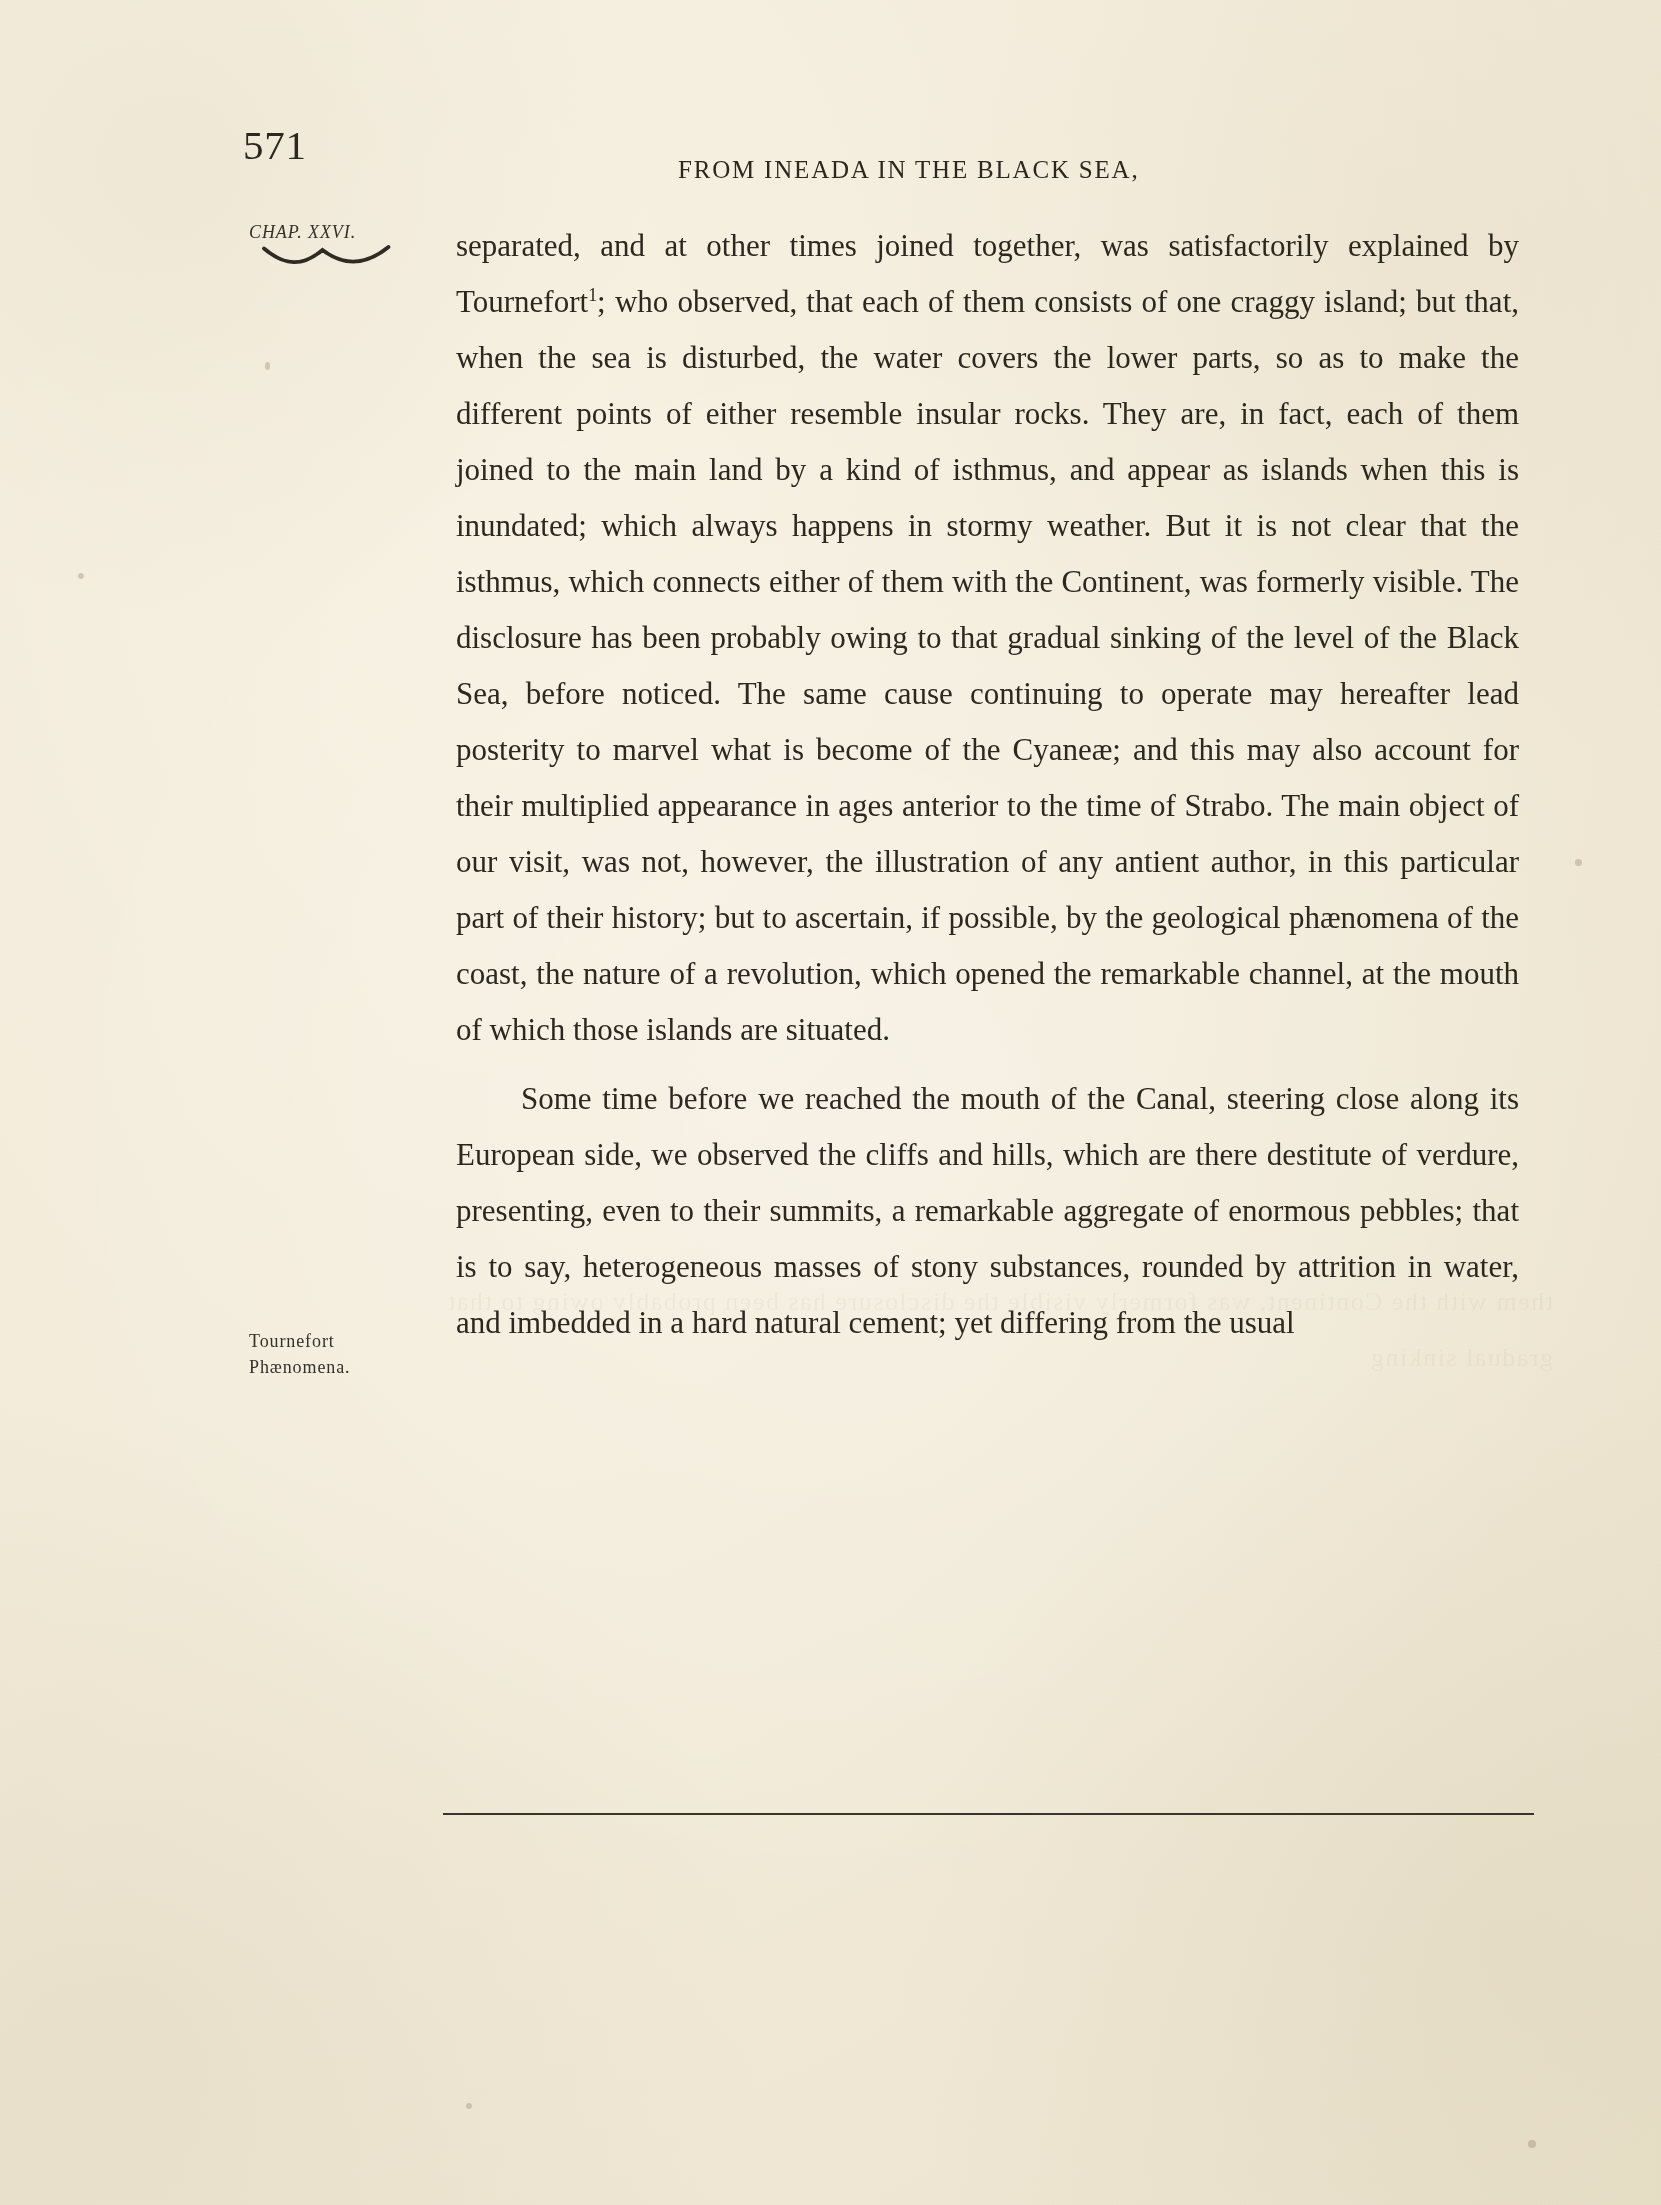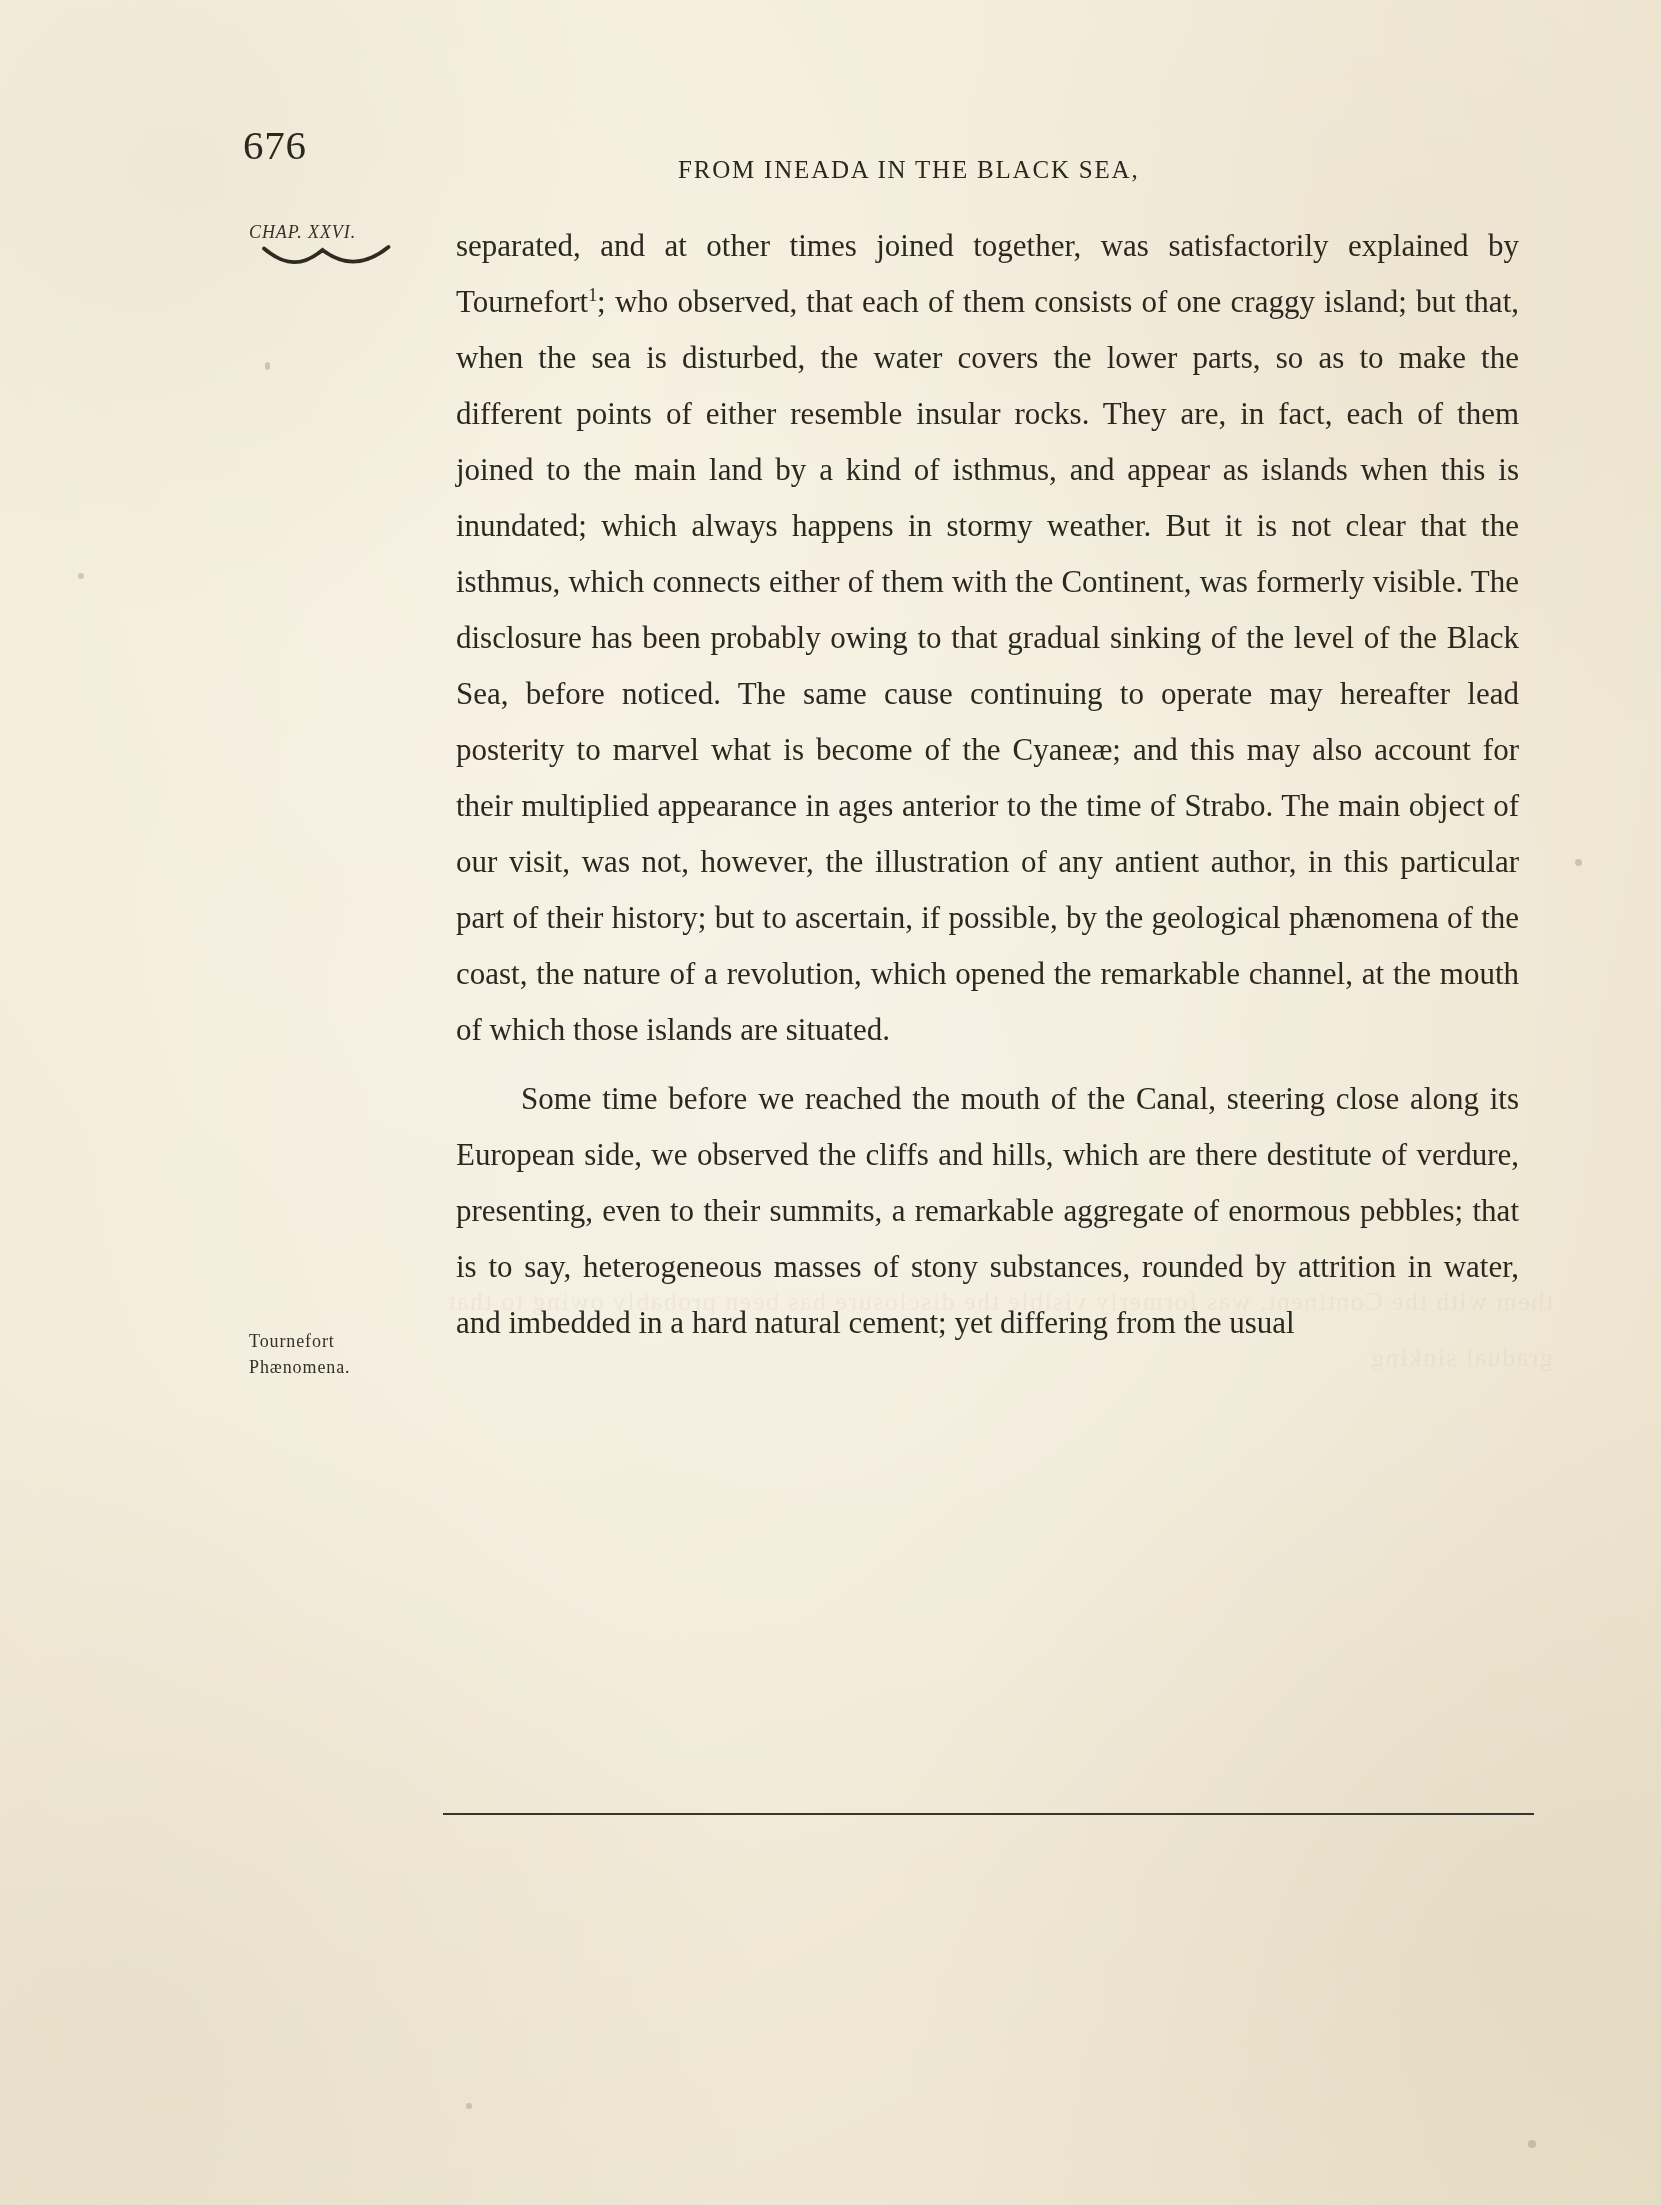--- a/index.html
+++ b/index.html
@@ -167,21 +167,21 @@
   <div class="showthrough">them with the Continent, was formerly visible the disclosure has been probably owing to that gradual sinking</div>
 
   <div class="speck" style="left:265px; top:362px; width:5.3px; height:7.5px;"></div>
   <div class="speck" style="left:78px; top:573px; width:6px; height:6px;"></div>
   <div class="speck" style="left:1575px; top:859px; width:6.8px; height:6.8px;"></div>
   <div class="speck" style="left:466px; top:2103px; width:6px; height:6px;"></div>
   <div class="speck" style="left:1528px; top:2140px; width:7.5px; height:7.5px;"></div>
 
   <div class="content">
 
-    <div class="folio">676</div>
+    <div class="folio">571</div>
 
     <div class="running-head">FROM INEADA IN THE BLACK SEA,</div>
 
     <div class="side-note chapter">CHAP. XXVI.</div>
 
     <svg class="side-swash" viewBox="0 0 180 40">
       <path d="M6 10 C 34 34, 58 34, 84 12 C 110 32, 140 34, 172 8" fill="none" stroke="#2f2b23" stroke-width="5" stroke-linecap="round"></path>
     </svg>
 
     <div class="side-note geo">Tournefort Phænomena.</div>

